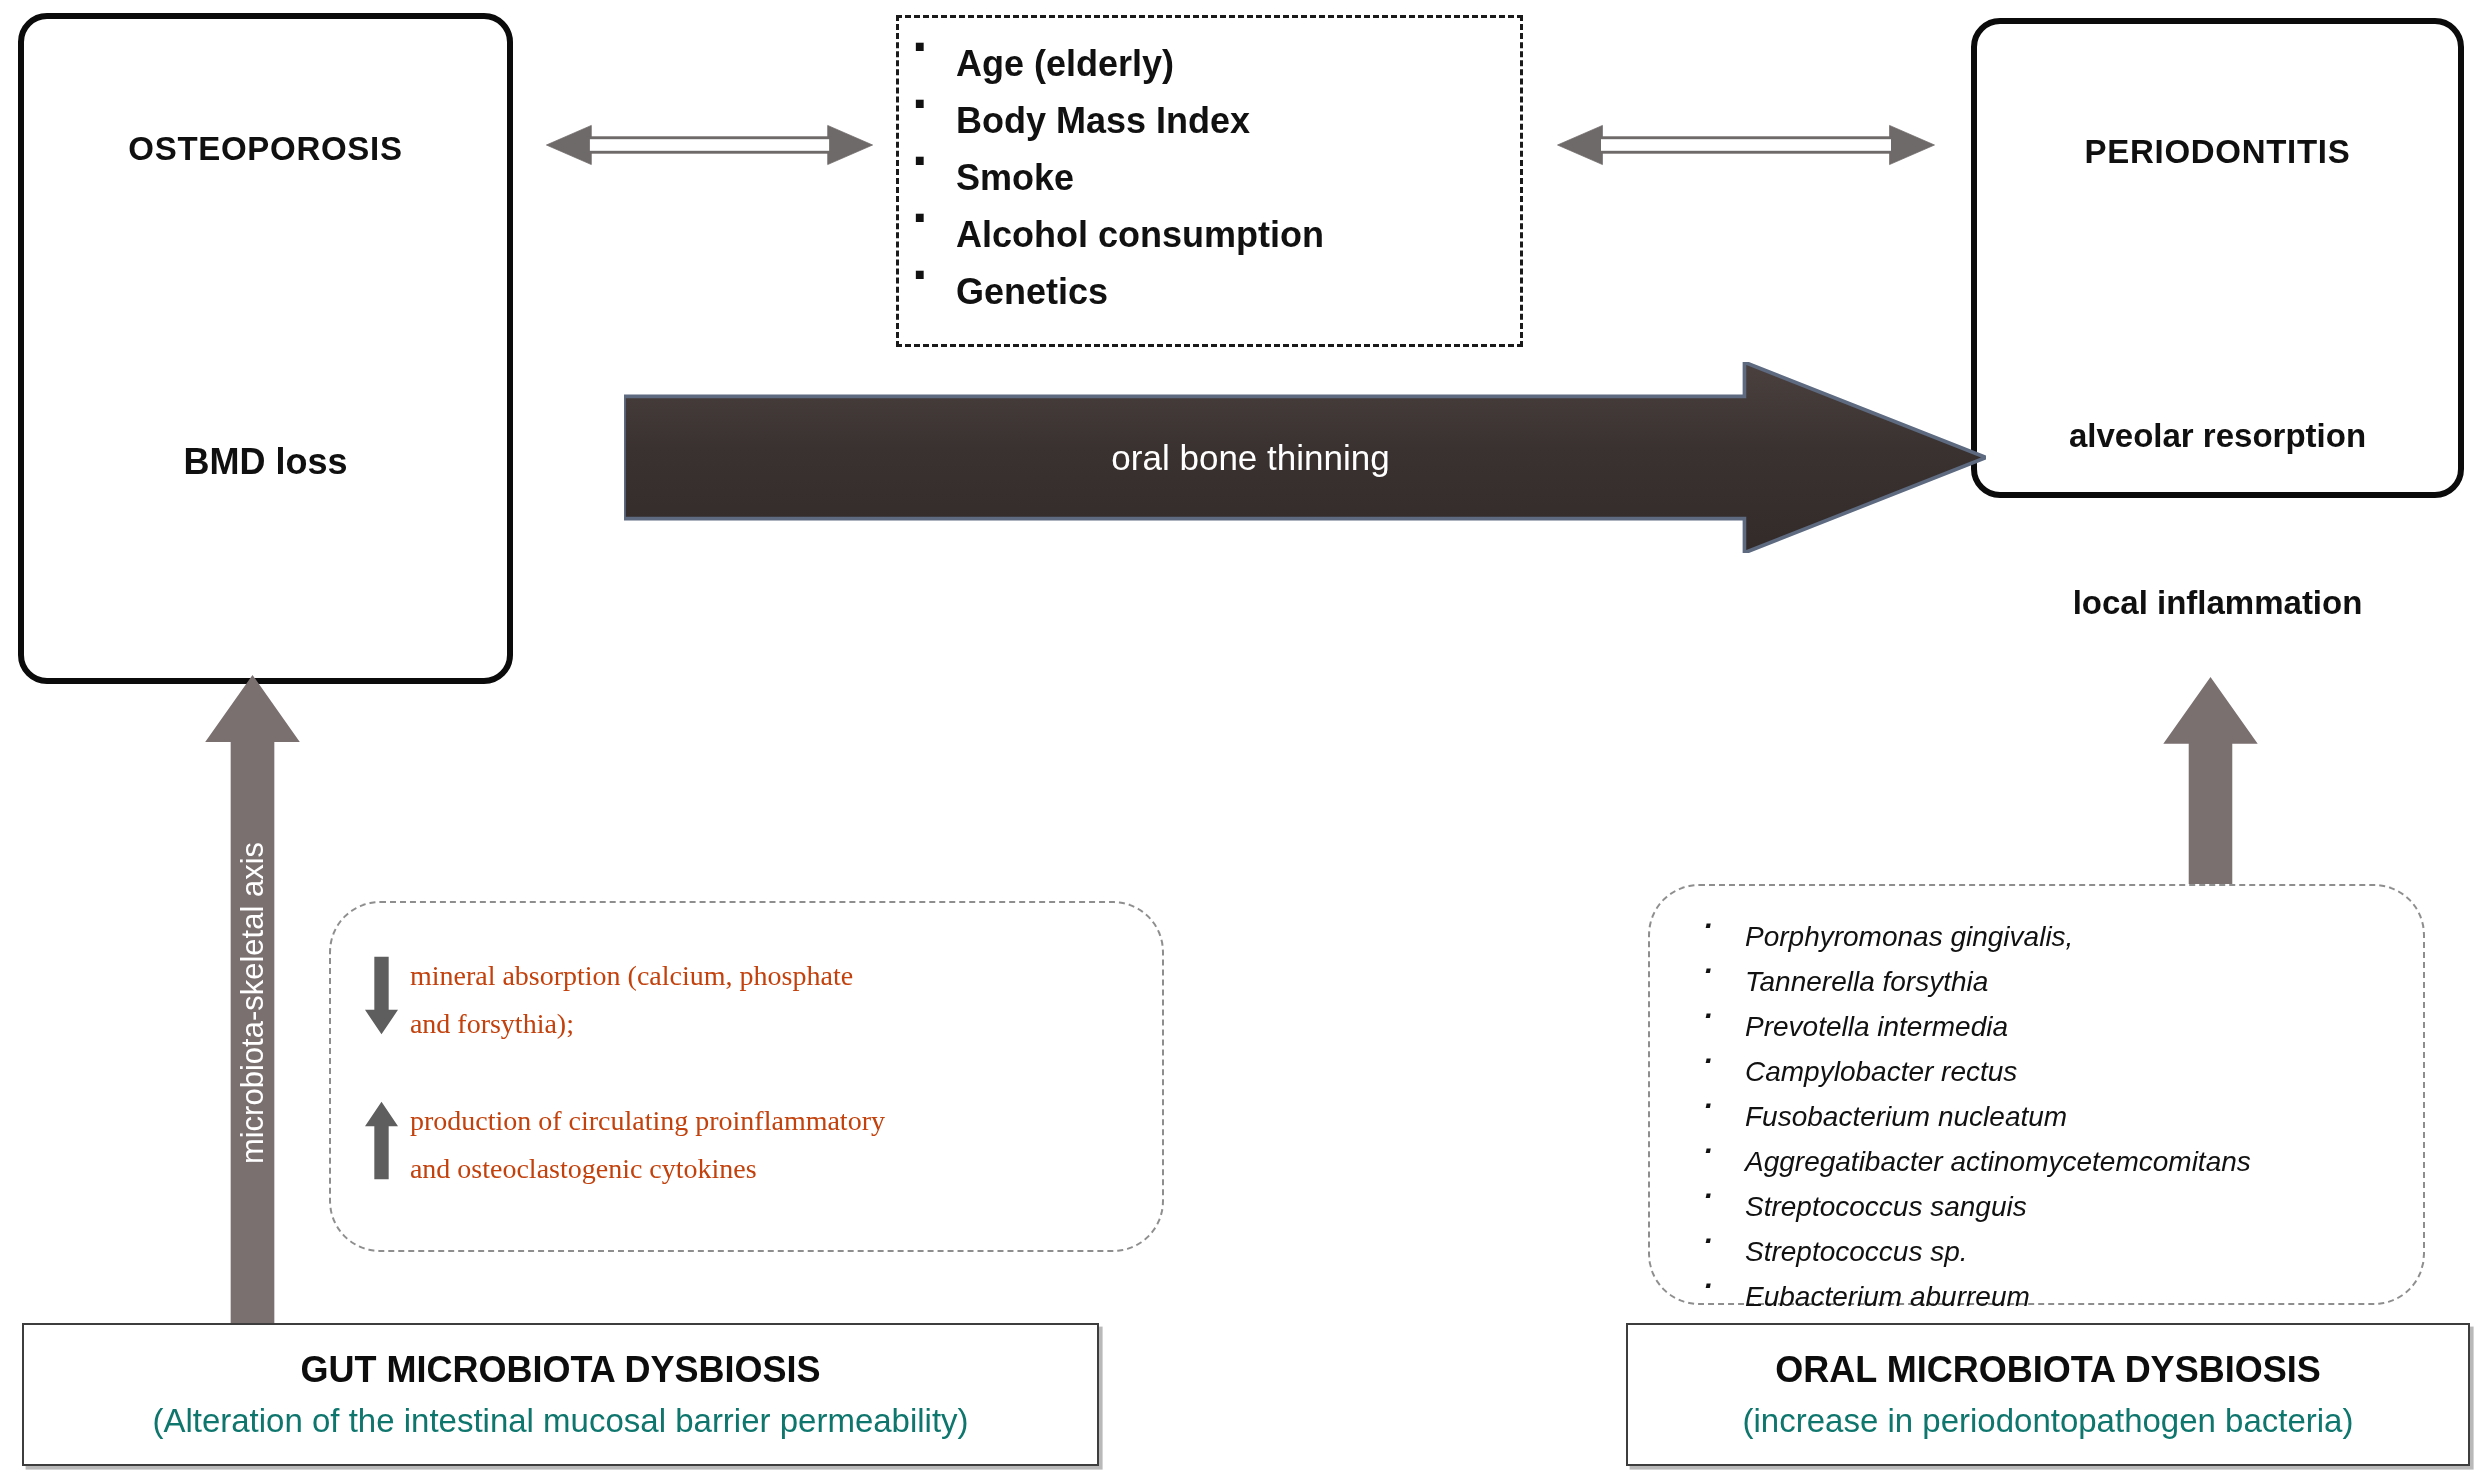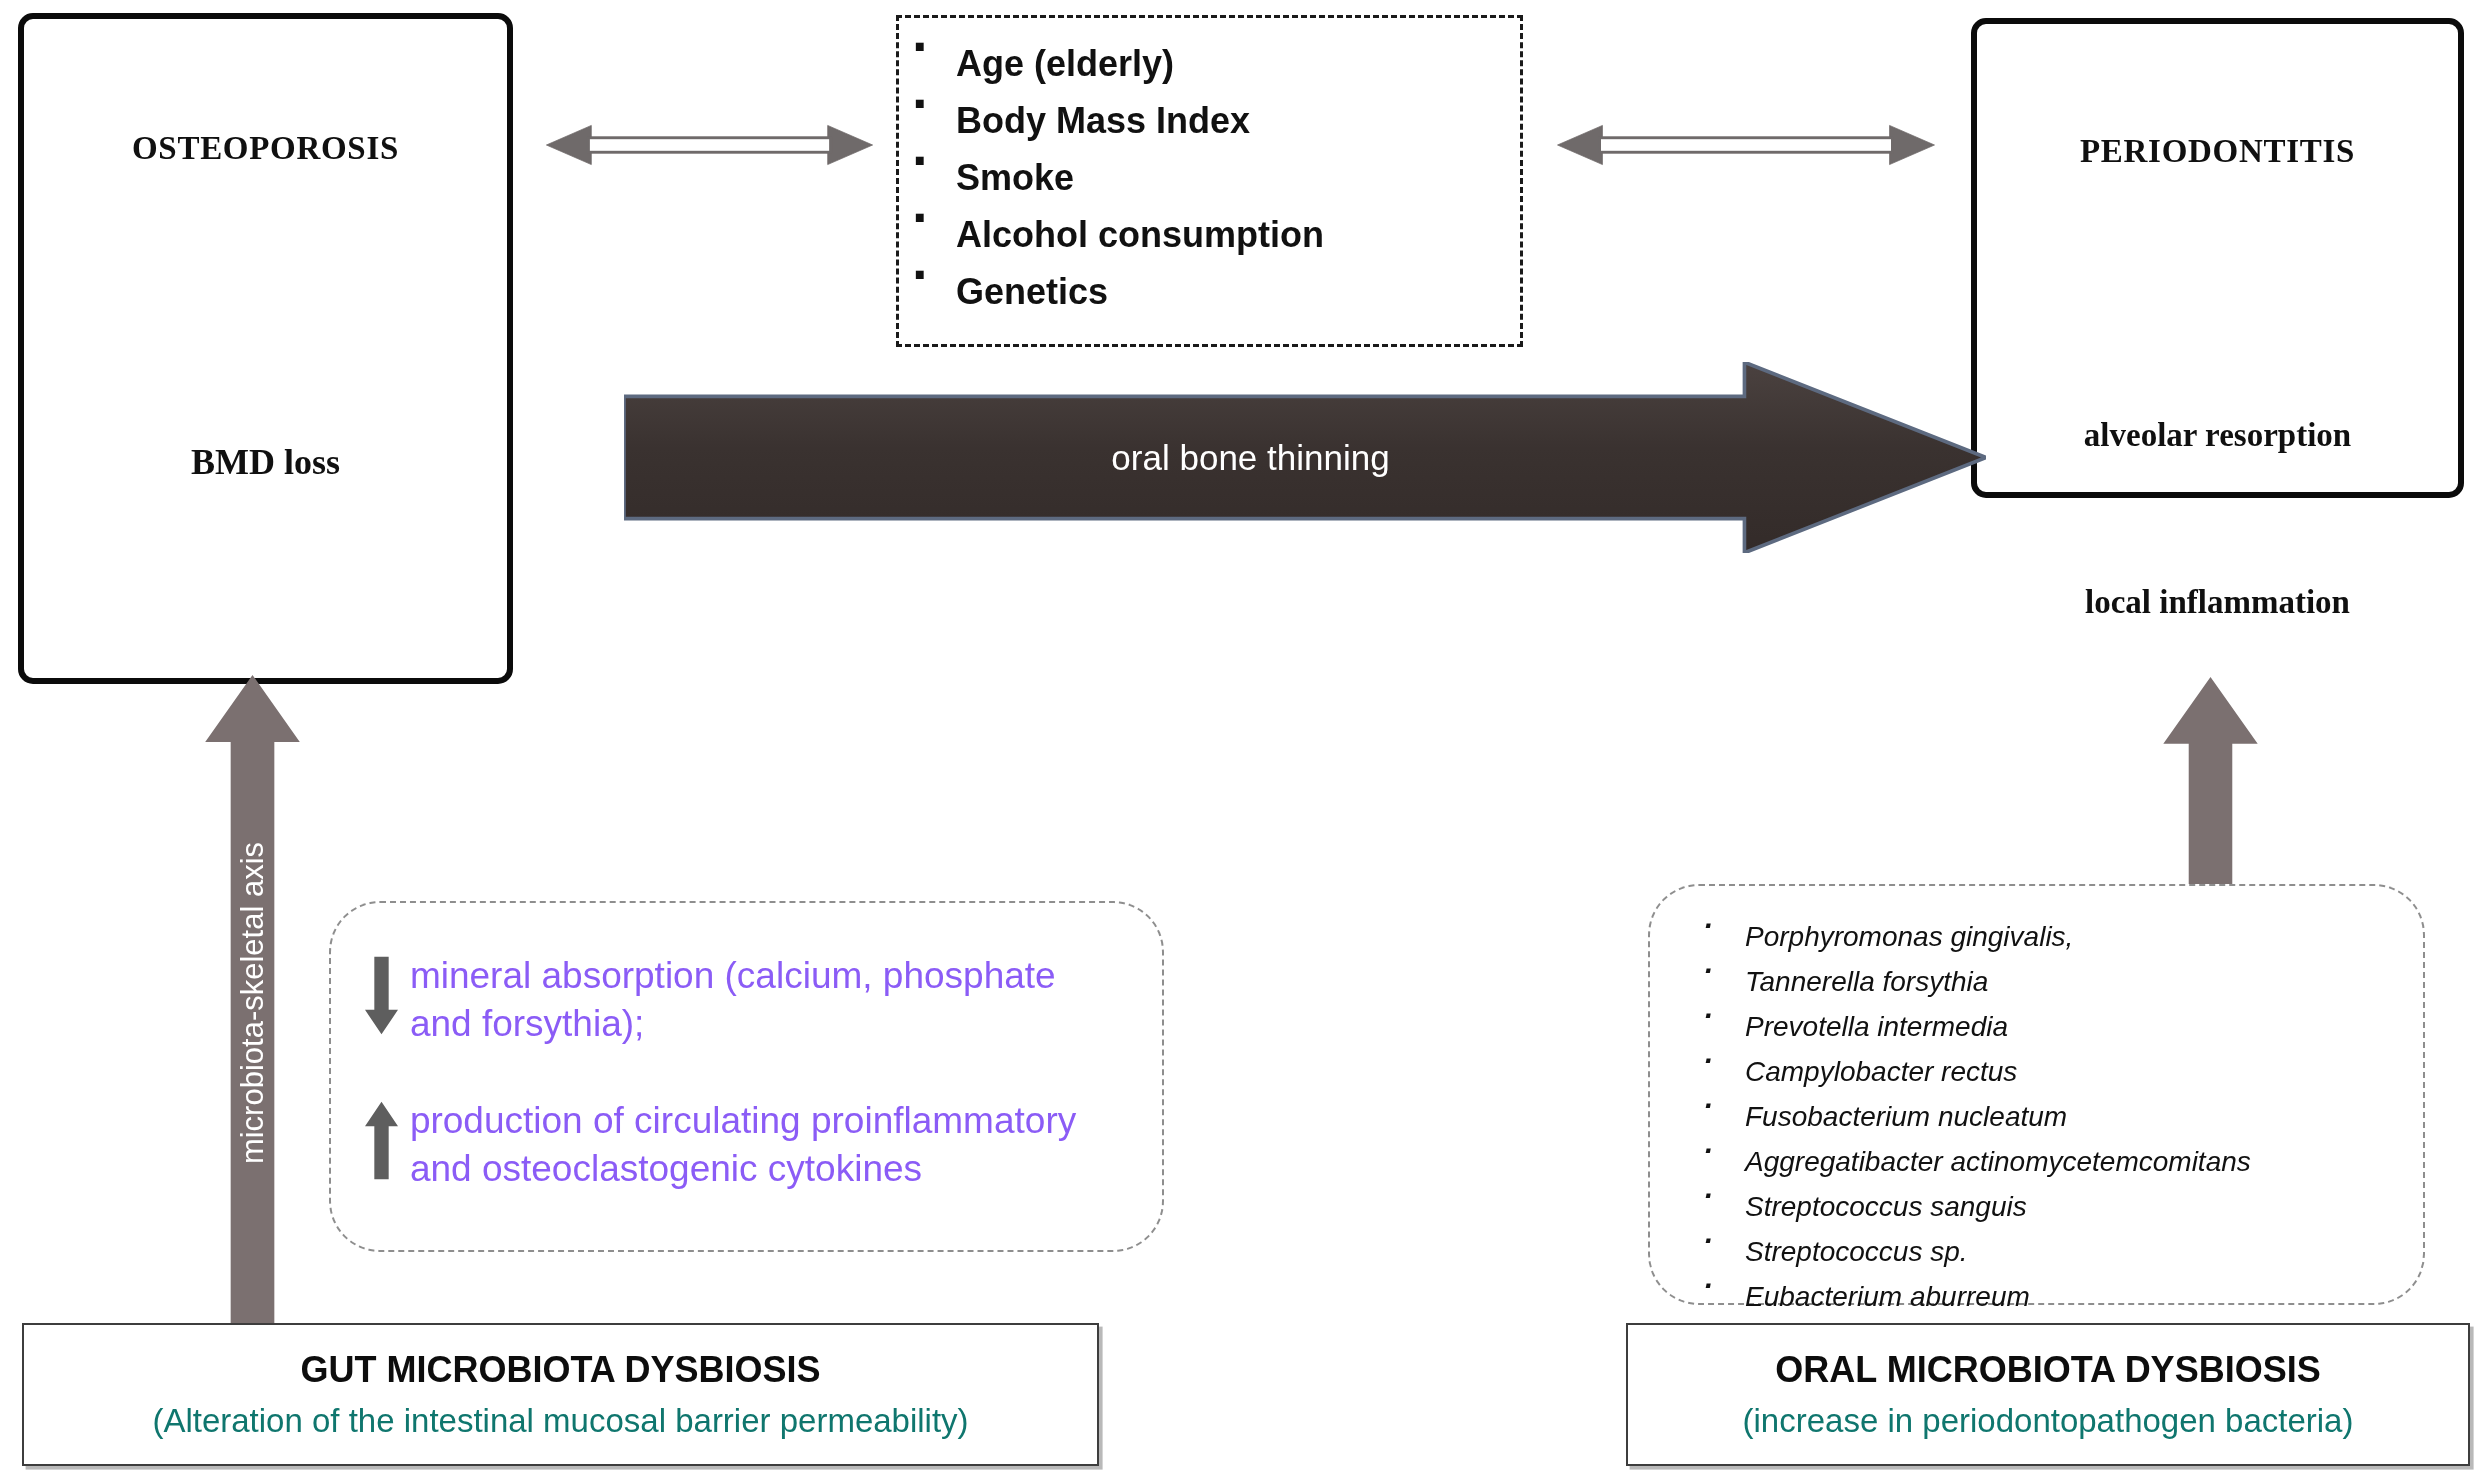--- a/index.html
+++ b/index.html
@@ -14,24 +14,23 @@
     background: #ffffff;
     overflow: hidden;
     font-family: "Liberation Sans", sans-serif;
     color: #111111;
   }
 
   
   .disease-box {
     position: absolute;
     border: 6.5px solid #0b0b0b;
-    border-radius: 15px;
+    border-radius: 29px;
     background: #ffffff;
     box-sizing: border-box;
-    font-family: Liberation Serif, serif;
   }
   .disease-title {
     position: absolute;
     left: 0;
     right: 0;
     text-align: center;
     font-weight: bold;
     font-size: 33px;
     letter-spacing: 0.7px;
     color: #101010;
@@ -142,23 +141,24 @@
     display: flex;
     align-items: flex-start;
   }
   .note-glyph {
     flex: 0 0 auto;
     width: 42px;
     margin-right: 2.9px;
     padding-top: 4.4px;
   }
   .note-text {
-    font-size: 37px;
+    font-size: 28px;
     line-height: 48px;
-    color: #8b5cf6;
+    color: #c2410c;
+    font-family: Liberation Serif, serif;
   }
 
   
   .bottom-box {
     position: absolute;
     border: 2.9px solid #3d3d3d;
     background: #ffffff;
     box-sizing: border-box;
     display: flex;
     flex-direction: column;

